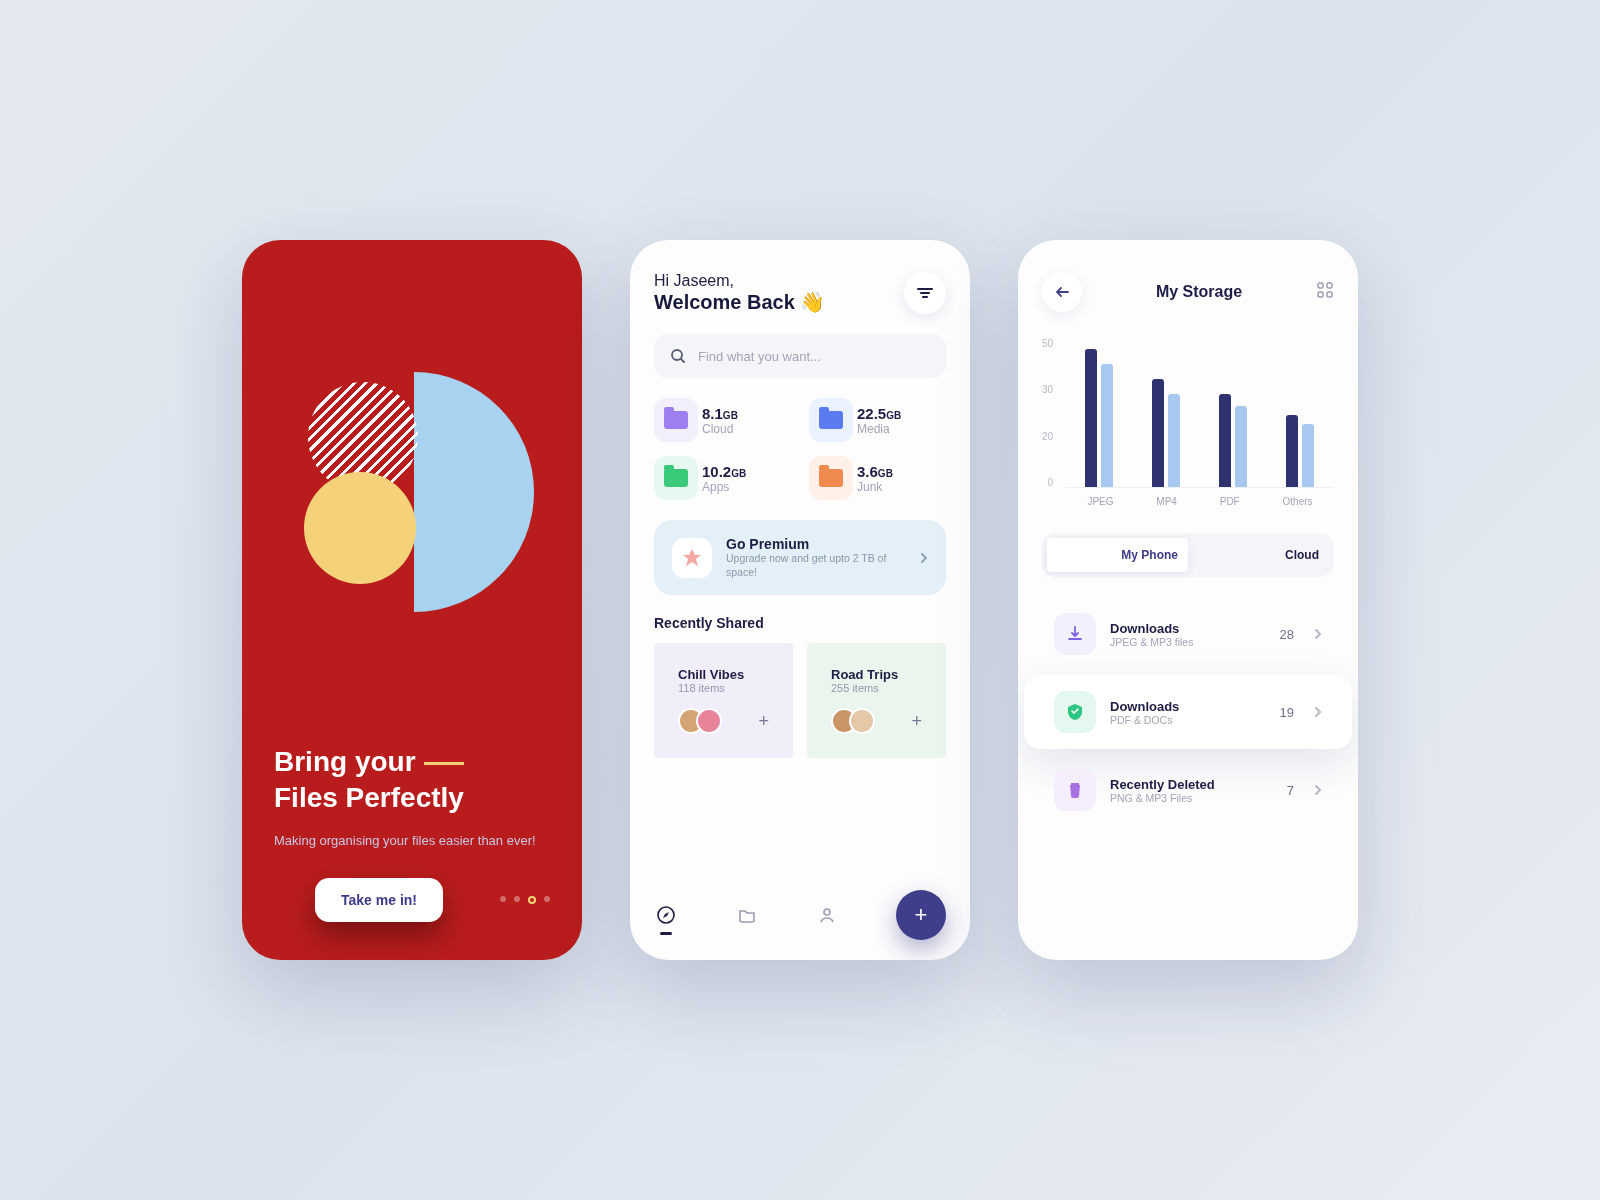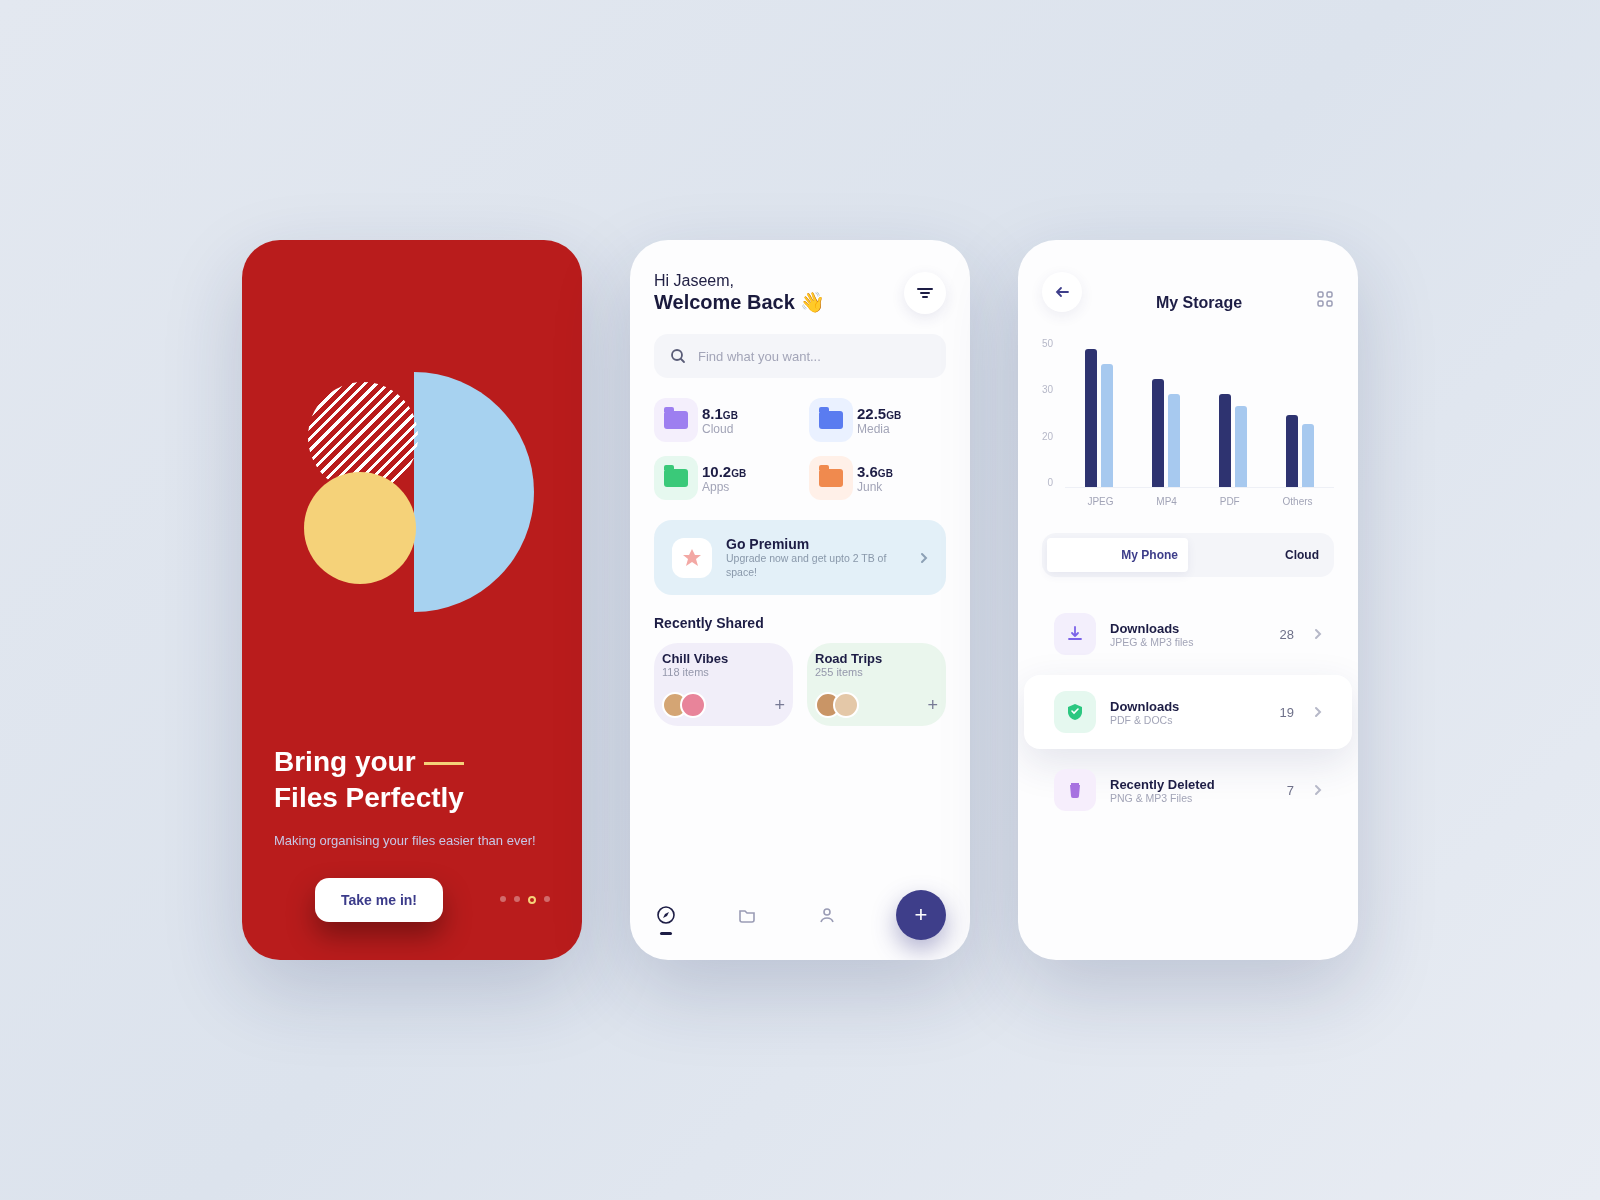--- a/index.html
+++ b/index.html
@@ -35,38 +35,38 @@
 .cat-ic { width: 44px; height: 44px; border-radius: 12px; display: flex; align-items: center; justify-content: center; }
 .cat-val { font-size: 15px; font-weight: 700; color: #1d1d45; }
 .cat-val small { font-size: 10px; font-weight: 600; }
 .cat-lbl { font-size: 12px; color: #a2a4b7; }
 .premium { margin-top: 20px; background: #e3f0f8; border-radius: 18px; padding: 16px 18px; display: flex; align-items: center; gap: 14px; }
 .prem-ic { width: 40px; height: 40px; background: #fff; border-radius: 12px; display: flex; align-items: center; justify-content: center; }
 .prem-t { font-size: 14px; font-weight: 700; color: #1d1d45; }
 .prem-s { font-size: 10.5px; color: #8998aa; line-height: 1.3; }
 .sec-h { margin-top: 20px; font-size: 14px; font-weight: 700; color: #1d1d45; }
 .shared { margin-top: 12px; display: flex; gap: 14px; }
-.scard { flex: 1; border-radius: 24px; padding: 8px; }
+.scard { flex: 1; border-radius: 4px; padding: 24px; }
 .scard.purple { background: #f1eef9; }
 .scard.green { background: #eaf6ed; }
 .sc-t { font-size: 13px; font-weight: 600; color: #1d1d45; }
 .sc-s { font-size: 11px; color: #9598ac; }
 .sc-foot { margin-top: 14px; display: flex; justify-content: space-between; align-items: center; }
 .avs { display: flex; }
 .av { width: 26px; height: 26px; border-radius: 50%; border: 2px solid #fff; margin-right: -8px; }
 .plus-s { font-size: 18px; color: #787a95; }
 .bottom-nav { margin-top: auto; display: flex; justify-content: space-between; align-items: center; padding-top: 16px; }
 .nav-ic { width: 24px; height: 24px; color: #9a9cb5; display: flex; align-items: center; justify-content: center; }
 .nav-ic.active { color: #1d1d45; position: relative; }
 .nav-ic.active::after { content:''; position:absolute; bottom:-8px; width:12px; height:3px; background:#1d1d45; border-radius:2px; }
 .fab { width: 50px; height: 50px; border-radius: 50%; background: #3e3e8a; color: #fff; display: flex; align-items: center; justify-content: center; font-size: 22px; box-shadow: 0 10px 24px rgba(62,62,138,0.4); }
 
 
 .storage { background: #fdfdfe; padding: 32px 24px; display: flex; flex-direction: column; }
-.st-head { display: flex; align-items: flex-end; justify-content: space-between; }
+.st-head { display: flex; align-items: center; justify-content: space-between; }
 .back-btn { width: 40px; height: 40px; border-radius: 50%; background:#fff; box-shadow: 0 4px 14px rgba(50,50,120,0.08); display:flex; align-items:center; justify-content:center; }
 .st-title { font-size: 16px; font-weight: 700; color: #1d1d45; }
 .grid-btn { color: #9a9cb5; }
 .chart { margin-top: 26px; }
 .chart-body { display: flex; gap: 8px; }
 .yaxis { display: flex; flex-direction: column; justify-content: space-between; height: 150px; font-size: 10px; color: #b6b8c8; text-align: right; padding-right: 4px; }
 .bars-wrap { flex: 1; display: flex; justify-content: space-around; align-items: flex-end; height: 150px; border-bottom: 1px solid #eef0f6; }
 .bar-group { display: flex; gap: 4px; align-items: flex-end; }
 .bar { width: 12px; border-radius: 3px 3px 0 0; }
 .bar.dark { background: #2e3370; }

